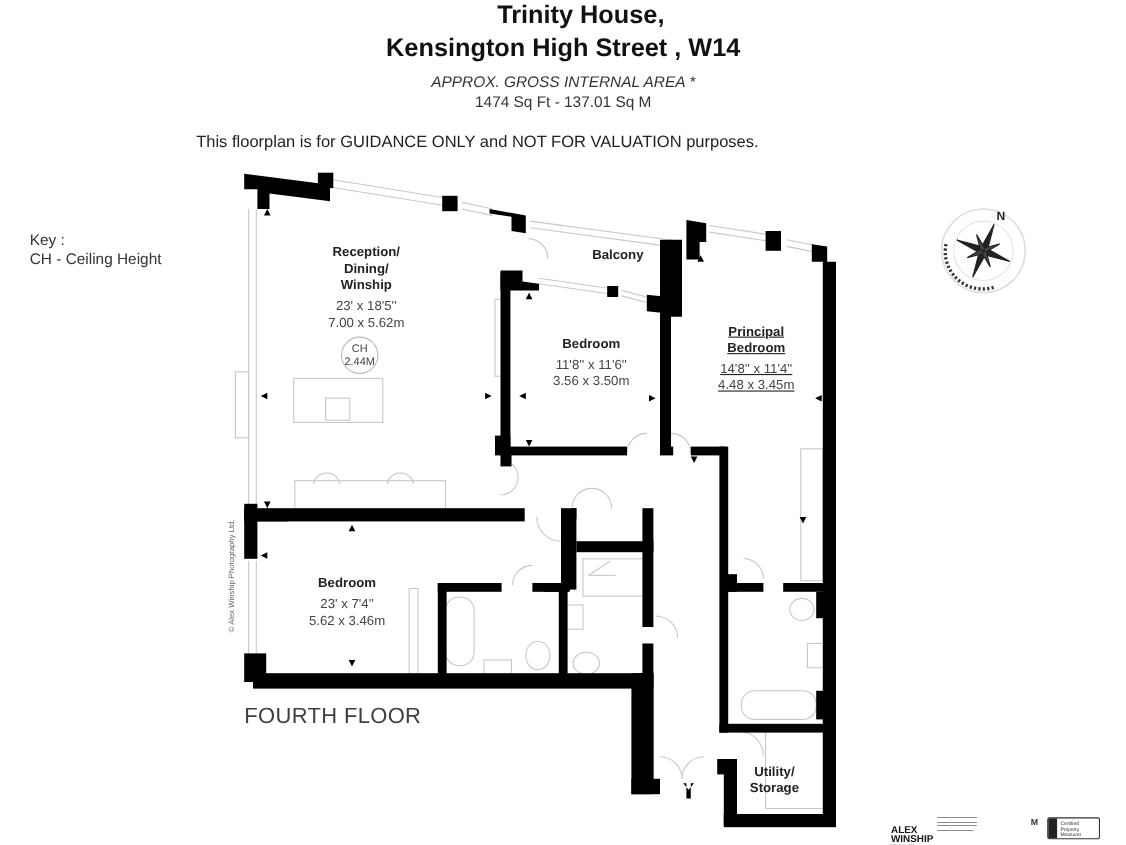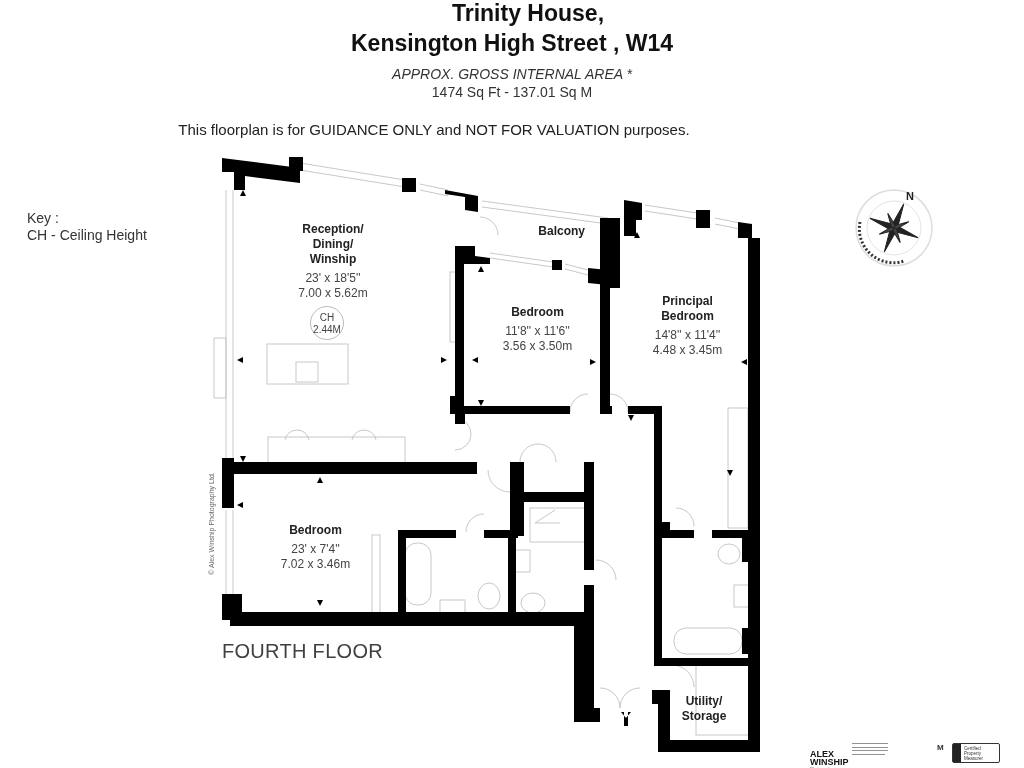--- a/index.html
+++ b/index.html
@@ -218,31 +218,31 @@
 <div class="lbl" style="left:505px; top:224px; width:80px;text-align:right;">
   <div class="rname">Balcony</div>
 </div>
 
 <div class="lbl" style="left:480px; top:305px; width:115px;">
   <div class="rname">Bedroom</div>
   <div class="rdim" style="margin-top:4px;">11'8'' x 11'6''</div>
   <div class="rdim">3.56 x 3.50m</div>
 </div>
 
-<div class="lbl" style="left:630px; top:294px; width:115px;">
+<div class="lbl" style="left:630px; top:294px; width:115px;text-decoration:underline;">
   <div class="rname">Principal</div>
   <div class="rname">Bedroom</div>
   <div class="rdim" style="margin-top:4px;">14'8'' x 11'4''</div>
   <div class="rdim">4.48 x 3.45m</div>
 </div>
 
 <div class="lbl" style="left:258px; top:523px; width:115px;">
   <div class="rname">Bedroom</div>
   <div class="rdim" style="margin-top:4px;">23' x 7'4''</div>
-  <div class="rdim">7.02 x 3.46m</div>
+  <div class="rdim">5.62 x 3.46m</div>
 </div>
 
 <div class="lbl" style="left:672px; top:694px; width:64px;">
   <div class="rname">Utility/</div>
   <div class="rname">Storage</div>
 </div>
 
 <div class="floor">FOURTH FLOOR</div>
 <div class="copy">© Alex Winship Photography Ltd.</div>
 

